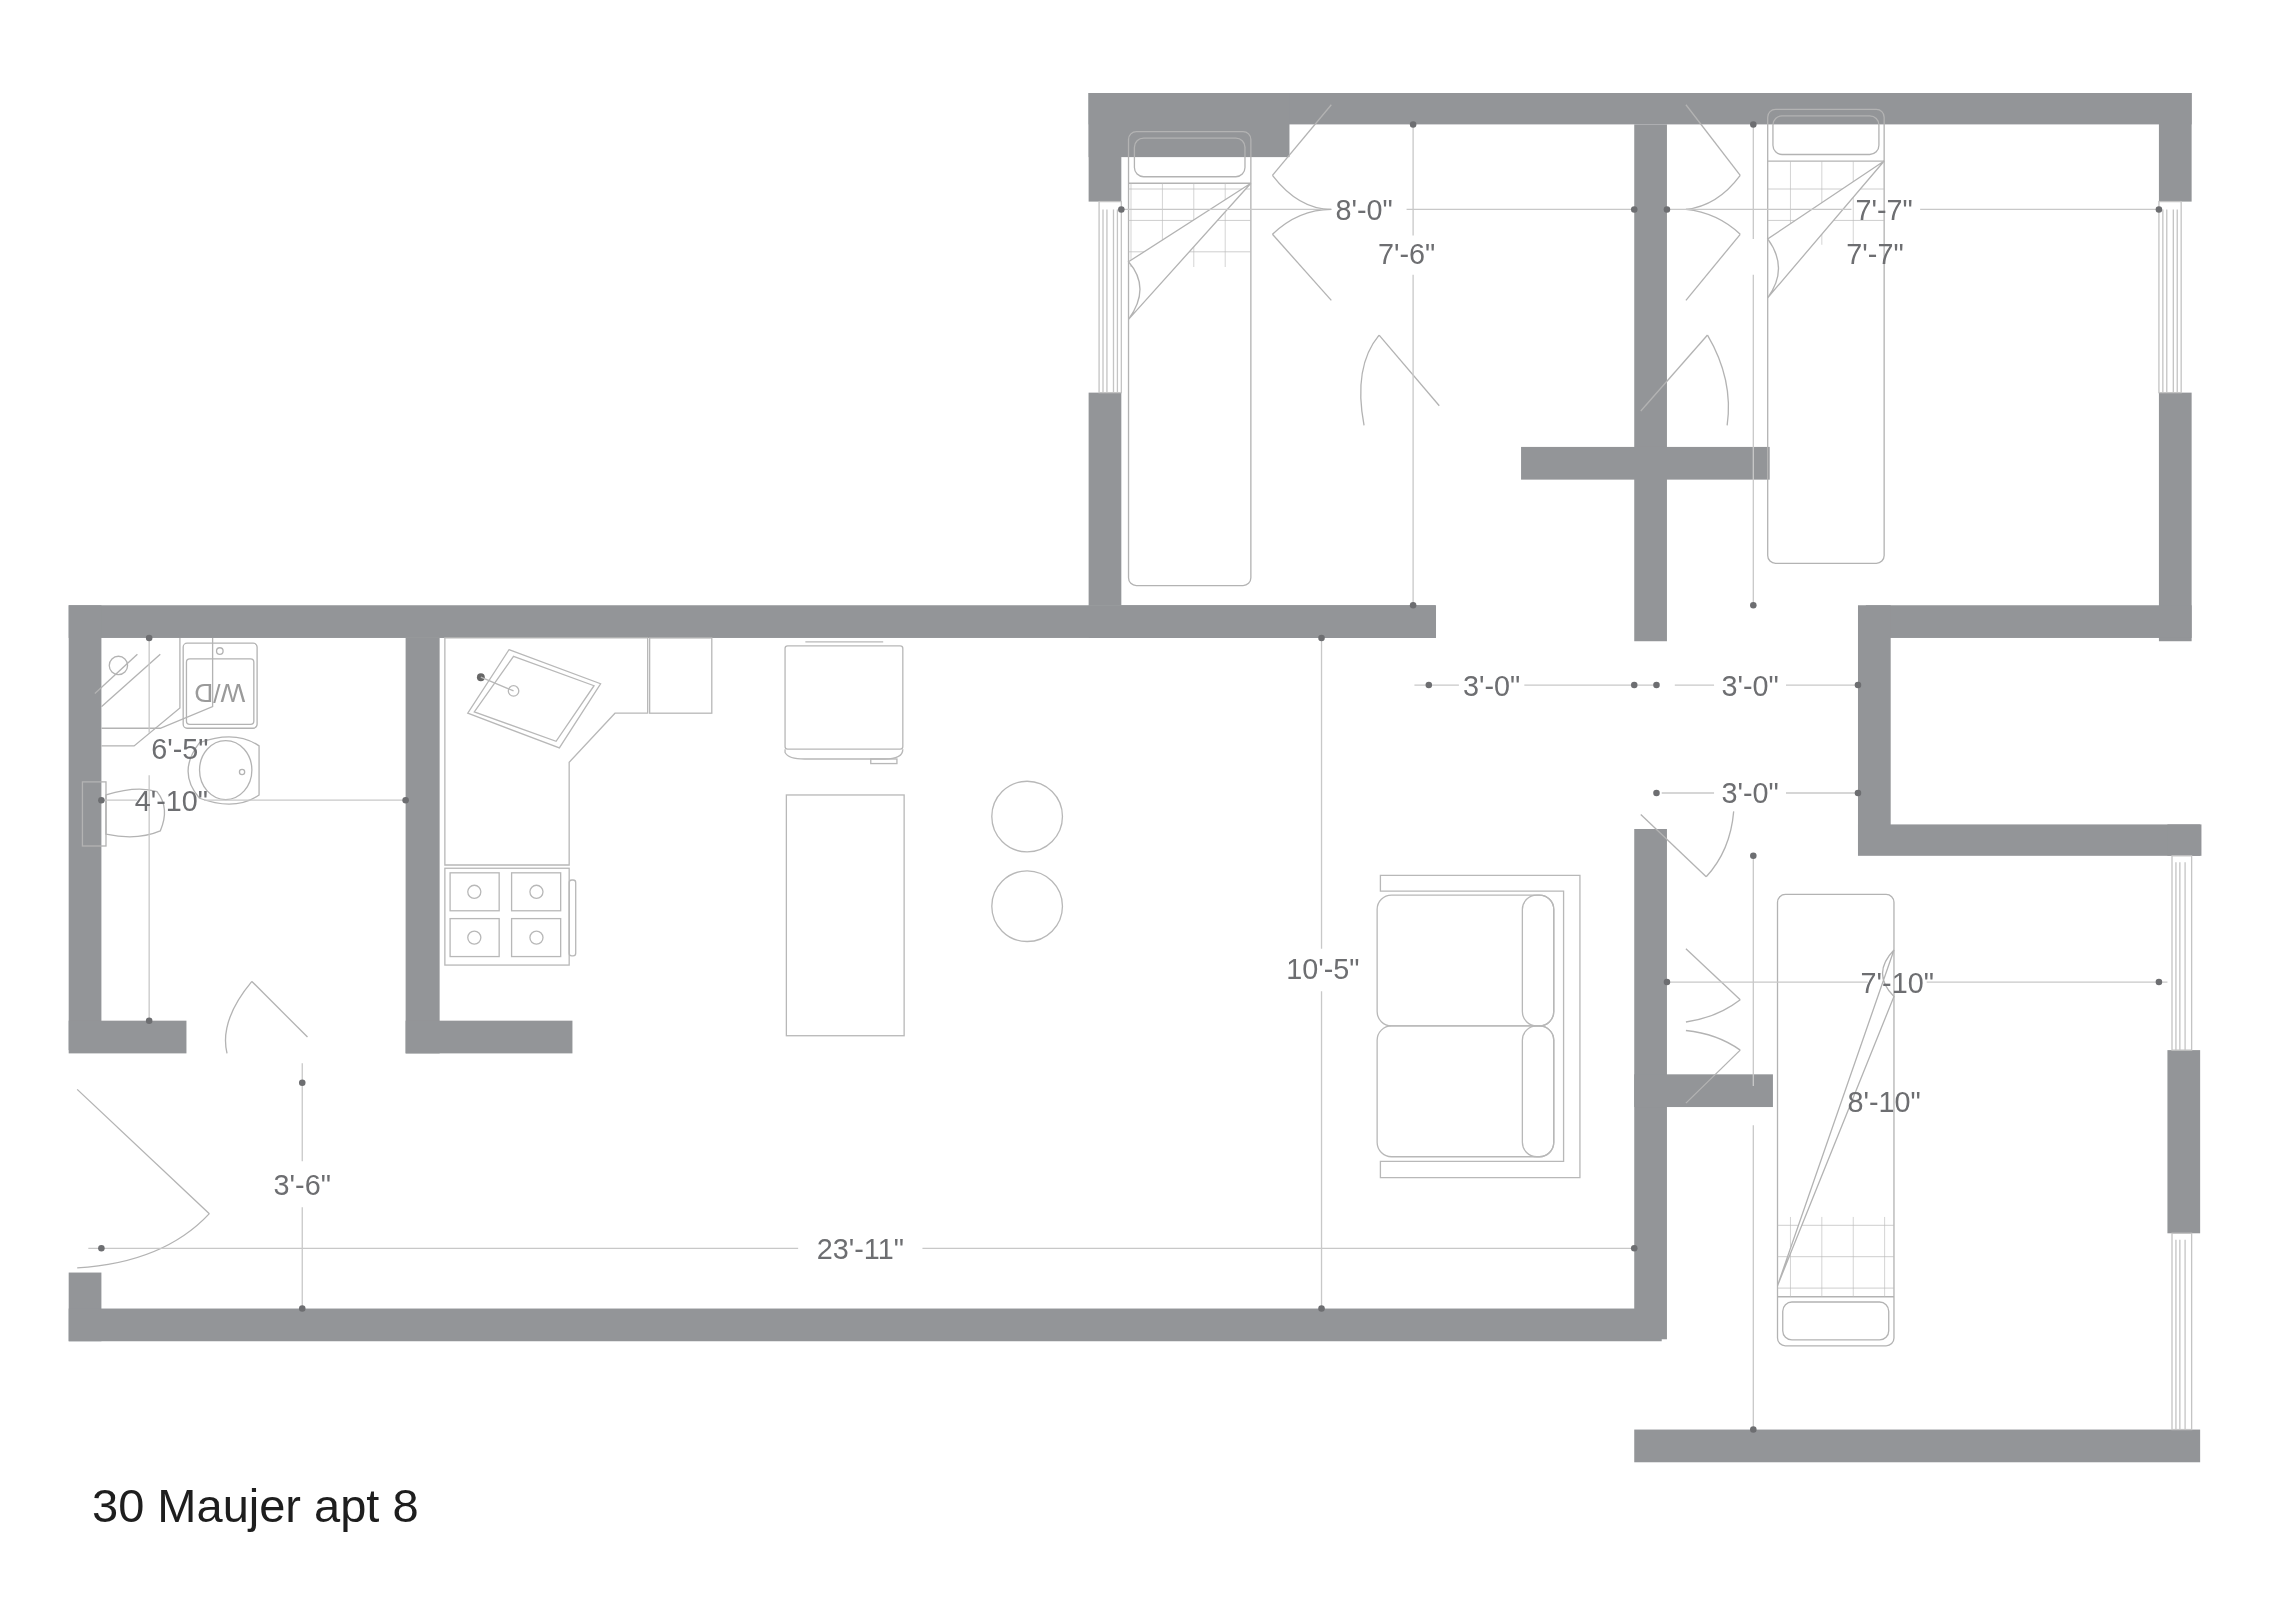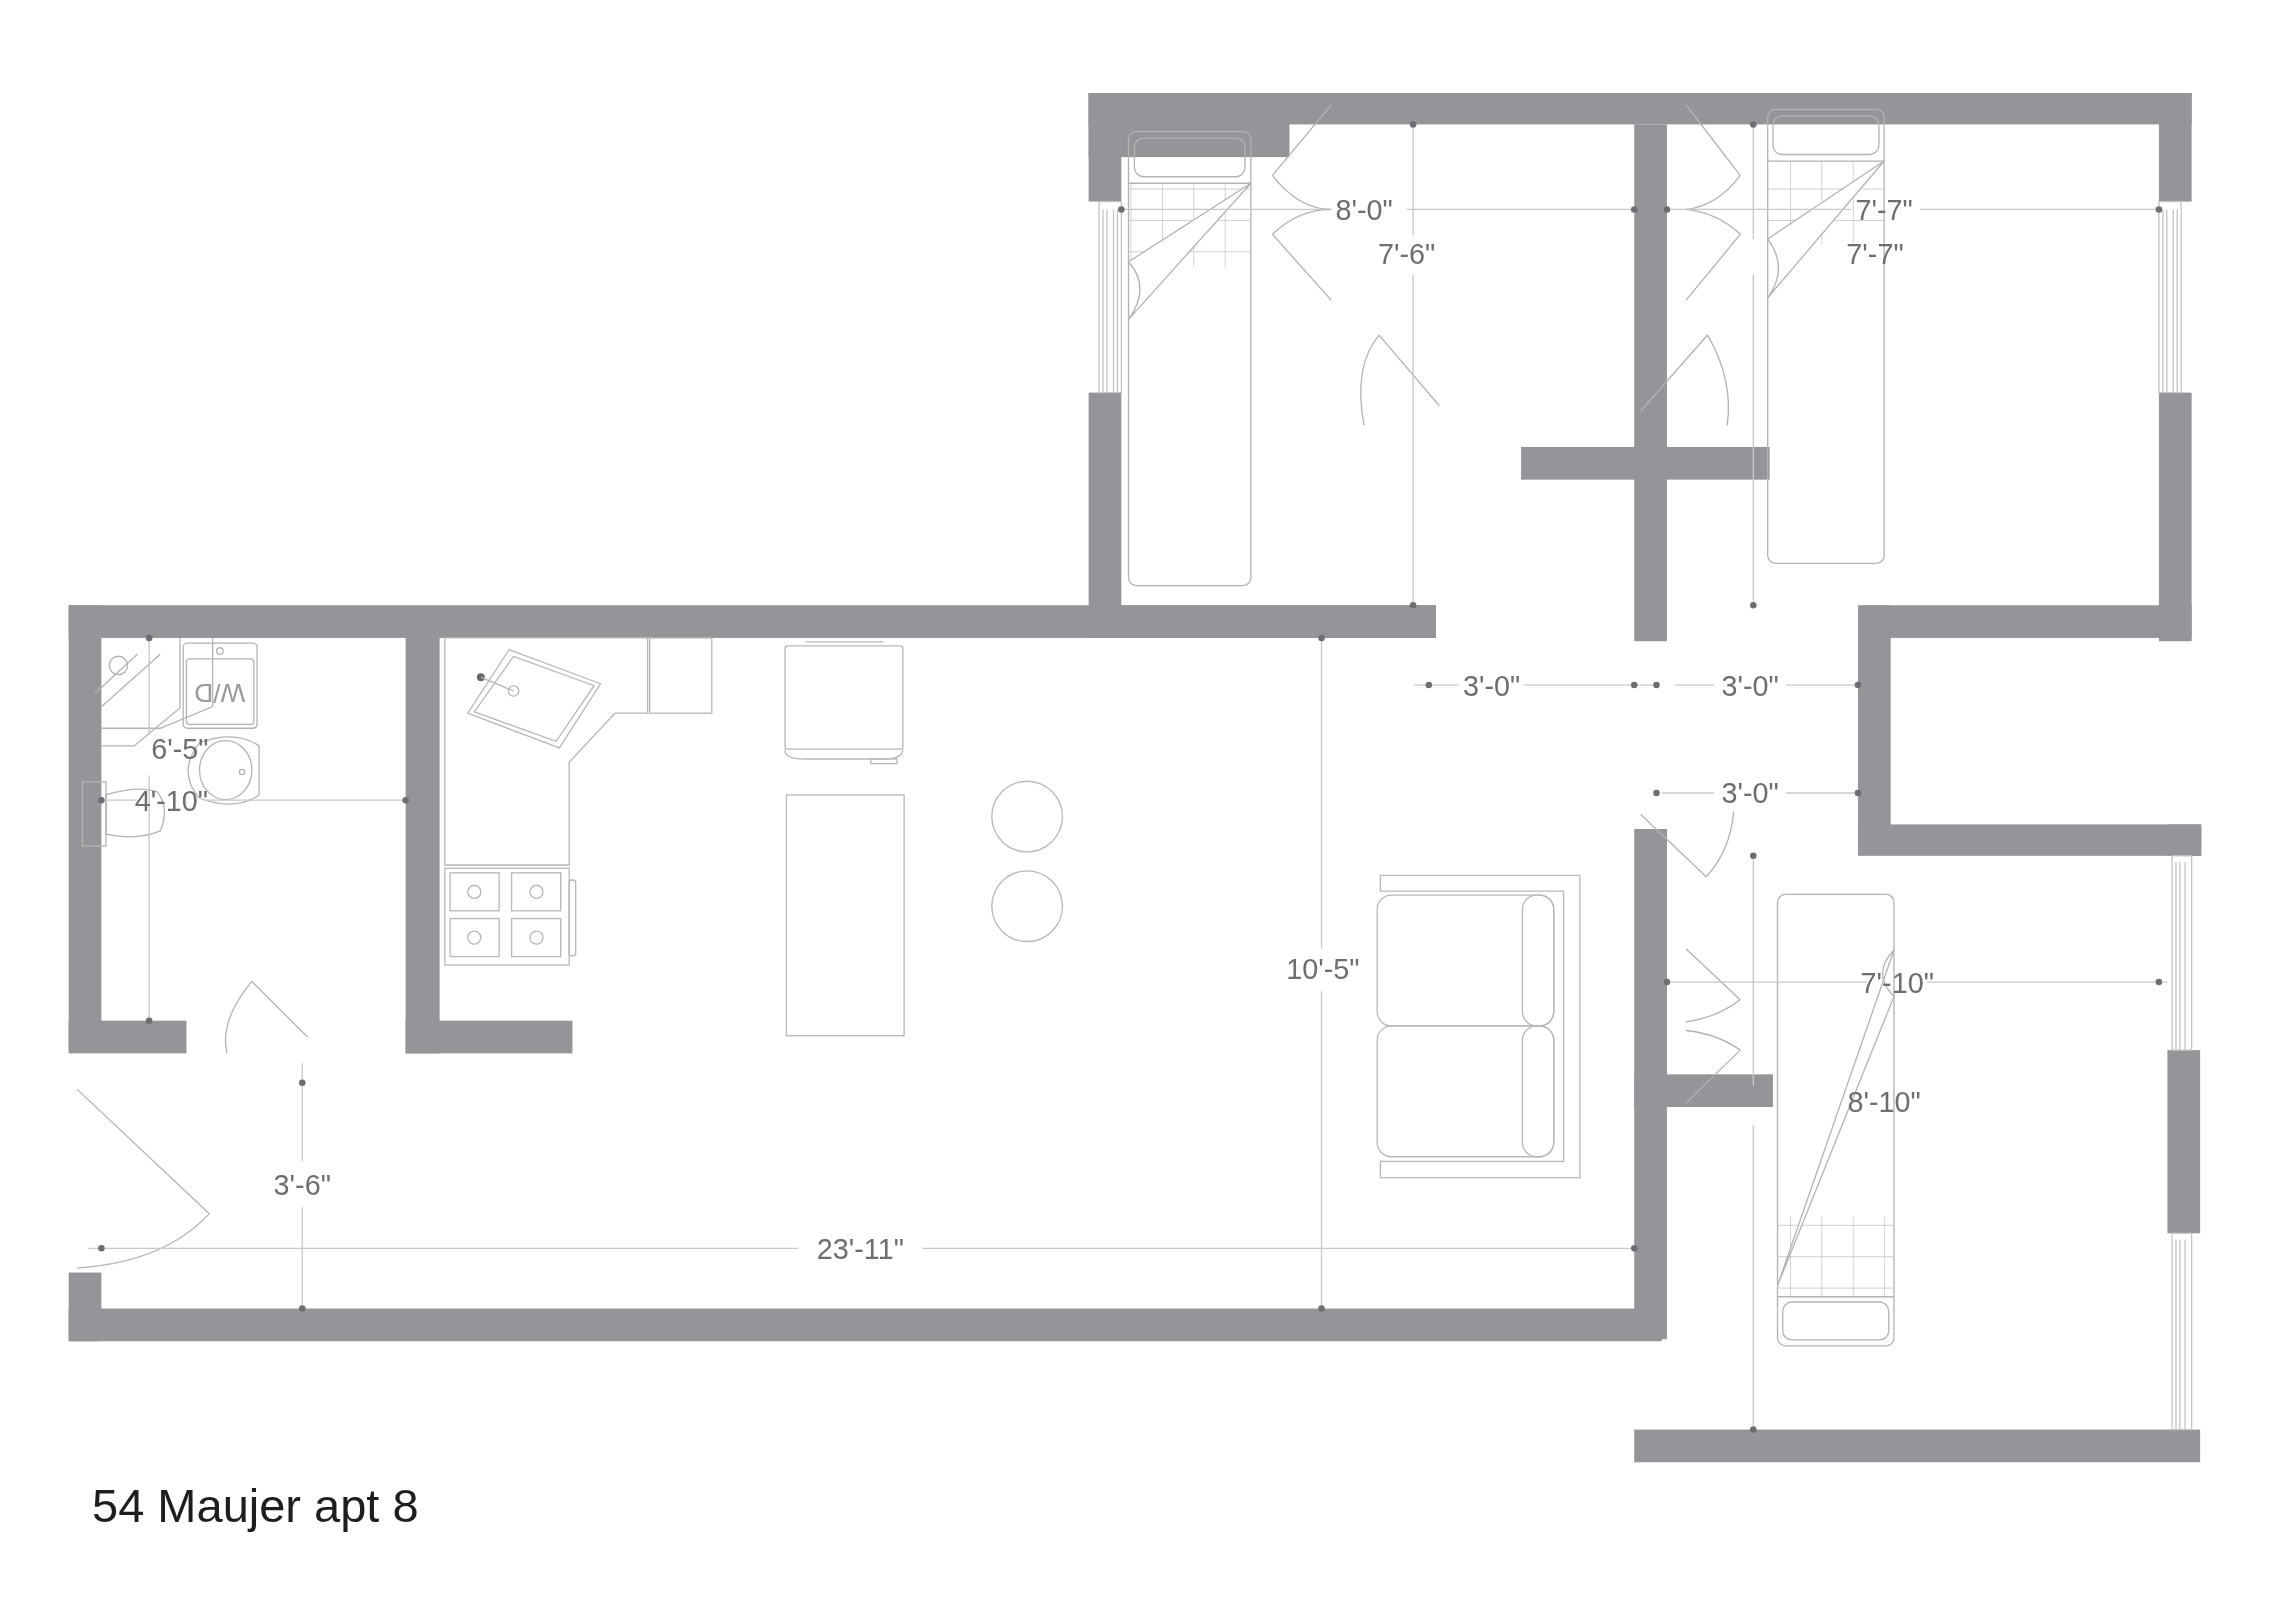--- a/index.html
+++ b/index.html
@@ -299,14 +299,14 @@
     <text class="dim" x="2900" y="1517" text-anchor="middle">7'-10"</text>
     <text class="dim" x="2880" y="1700" text-anchor="middle">8'-10"</text>
     <text class="dim" x="275" y="1160" text-anchor="middle">6'-5"</text>
     <text class="dim" x="262" y="1239" text-anchor="middle">4'-10"</text>
     <text class="dim" x="2022" y="1497" text-anchor="middle">10'-5"</text>
     <text class="dim" x="1315" y="1924" text-anchor="middle">23'-11"</text>
     <text class="dim" x="462" y="1826" text-anchor="middle">3'-6"</text>
   </g>
 </svg>
 
-<div class="title">54 Maujer apt 8</div>
+<div class="title">30 Maujer apt 8</div>
 
 
 </body></html>

